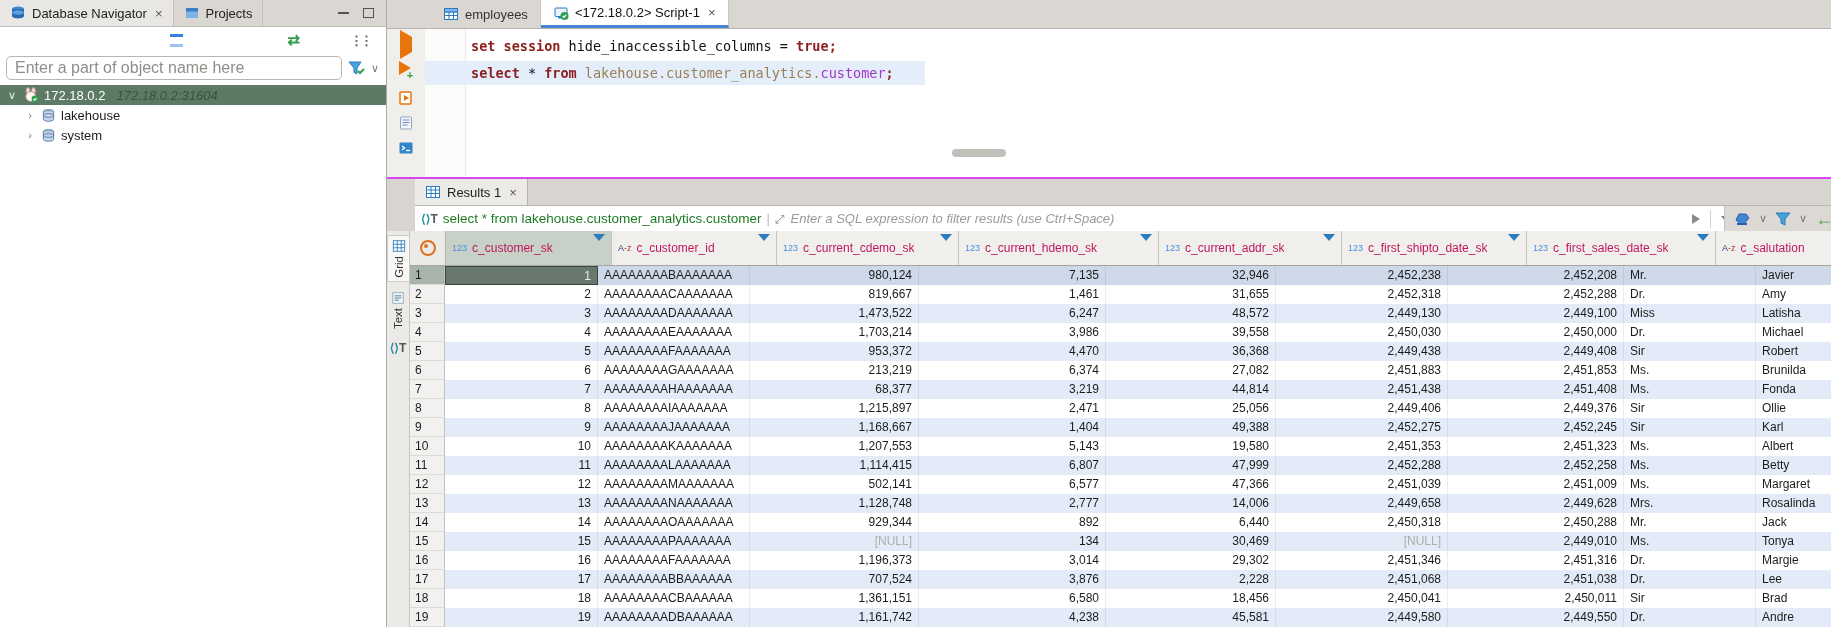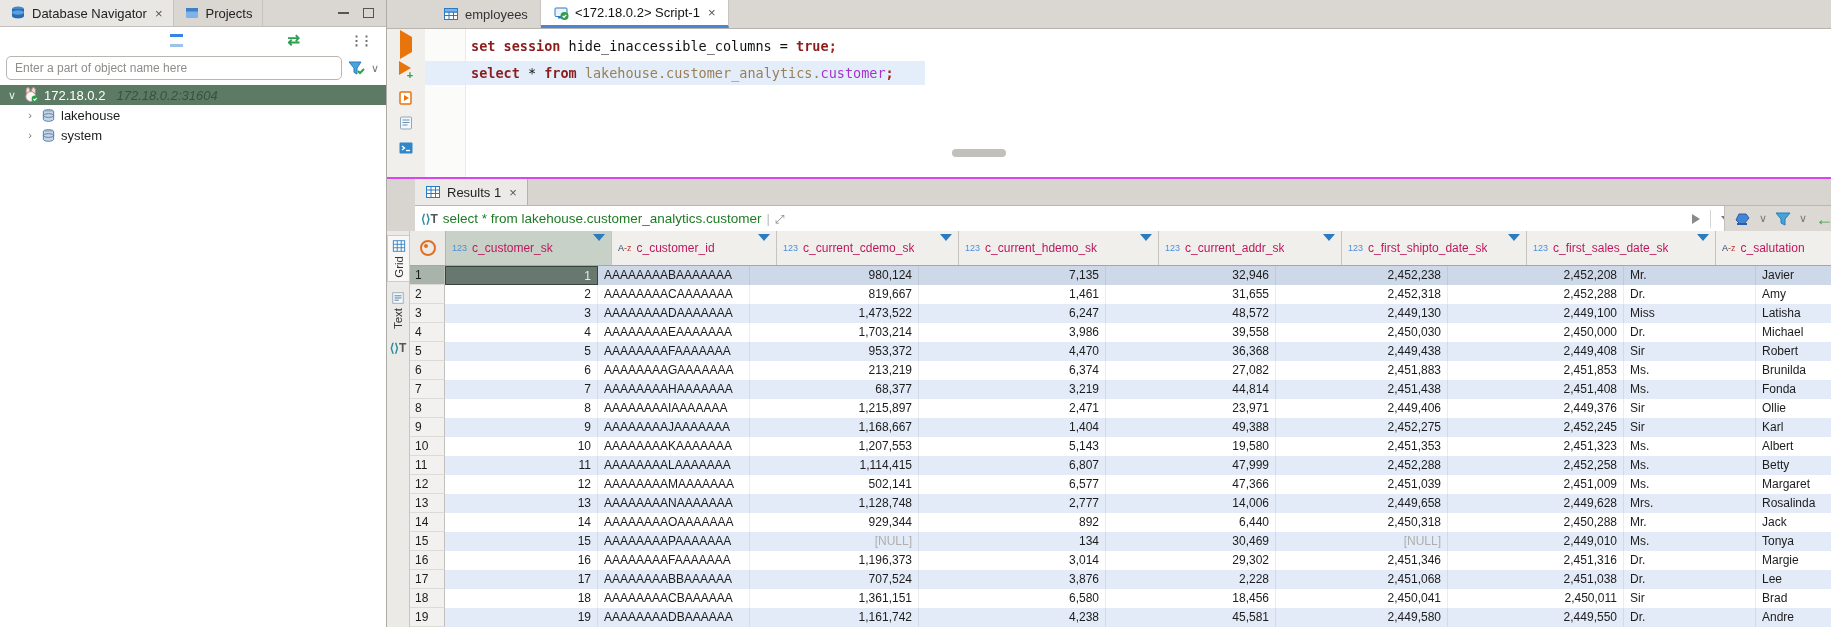--- a/index.html
+++ b/index.html
@@ -15,21 +15,21 @@
   .win-btns{margin-left:auto;display:flex;align-items:center;gap:14px;padding-right:12px;color:#444;}
   .btn-min{width:11px;height:2px;background:#555;display:inline-block;}
   .btn-max{width:9px;height:8px;border:1.5px solid #555;display:inline-block;}
   .panel-toolbar{height:26px;display:flex;align-items:center;justify-content:flex-end;gap:0;background:#fff;}
   .pt-ico{margin-right:26px;display:flex;align-items:center;}
   .collapse-bars{display:inline-block;width:13px;height:7px;border-top:3px solid #3584e4;border-bottom:3px solid #9ec2ee;}
   .link-arrows{color:#2e9e4f;font-weight:bold;font-size:15px;letter-spacing:-2px;}
   .dots{color:#6e6c68;font-size:13px;letter-spacing:-3px;font-weight:bold;}
   .search-row{display:flex;align-items:center;padding:3px 4px 3px 6px;gap:6px;}
   .search-input{flex:0 0 318px;height:22px;border:1px solid #b9b6b1;border-radius:5px;padding:0 8px;
-    font-family:"Liberation Sans",sans-serif;font-size:12px;color:#333;background:#fff;outline:none;}
+    font-family:"Liberation Sans",sans-serif;font-size:16px;color:#333;background:#fff;outline:none;}
   .search-input::placeholder{color:#8f8d89;}
   .chev{color:#777;font-size:11px;}
   .tree{margin-top:2px;}
   .tree-row{height:20px;display:flex;align-items:center;gap:5px;padding-left:6px;white-space:nowrap;}
   .tree-row.sel{background:#5c7a64;color:#fff;}
   .tree-row .expander{width:12px;color:#777;font-size:11px;text-align:center;}
   .tree-row.sel .expander{color:#e8efe9;}
   .tree-row .t-detail{font-style:italic;color:rgba(10,30,18,0.45);margin-left:6px;}
   .tree-row.indent{padding-left:24px;}
 
@@ -264,20 +264,21 @@
           <span>Results 1</span>
           <span class="close-x">×</span>
         </div>
       </div>
 
       <div class="filter-bar">
         <span class="fexp-icon">⟨⟩<span class="t">T</span></span>
         <span class="filter-query">select * from lakehouse.customer_analytics.customer</span>
         <span class="fdiv">|</span>
         <span class="expand-ico">⤢</span>
+        <span class="filter-ph">Enter a SQL expression to filter results (use Ctrl+Space)</span>
         <span class="fb-right">
           <span class="fb-play"></span>
           <span class="fb-sep"></span>
           <span class="tri-down"></span>
         </span>
         <span class="fb-outside">
           <span>
             <svg width="18" height="14" viewBox="0 0 18 14">
                 <path d="M6 2h7l3 4-5 6H7L3 8z" fill="#4285d4" stroke="#2b5ea8"></path>
                 <path d="M4 12h10" stroke="#2b5ea8" stroke-width="2"></path>
@@ -446,21 +447,21 @@
               <div class="g-cell num" style="width: 176px;">2,451,408</div>
               <div class="g-cell" style="width: 132px;">Ms.</div>
               <div class="g-cell" style="width: 120px;">Fonda</div>
             </div>
             <div class="g-row">
               <div class="g-gut">8</div>
               <div class="g-cell num" style="width: 153px;">8</div>
               <div class="g-cell" style="width: 152px;">AAAAAAAAIAAAAAAA</div>
               <div class="g-cell num" style="width: 169px;">1,215,897</div>
               <div class="g-cell num" style="width: 187px;">2,471</div>
-              <div class="g-cell num" style="width: 170px;">23,971</div>
+              <div class="g-cell num" style="width: 170px;">25,056</div>
               <div class="g-cell num" style="width: 172px;">2,449,406</div>
               <div class="g-cell num" style="width: 176px;">2,449,376</div>
               <div class="g-cell" style="width: 132px;">Sir</div>
               <div class="g-cell" style="width: 120px;">Ollie</div>
             </div>
             <div class="g-row odd">
               <div class="g-gut">9</div>
               <div class="g-cell num" style="width: 153px;">9</div>
               <div class="g-cell" style="width: 152px;">AAAAAAAAJAAAAAAA</div>
               <div class="g-cell num" style="width: 169px;">1,168,667</div>

